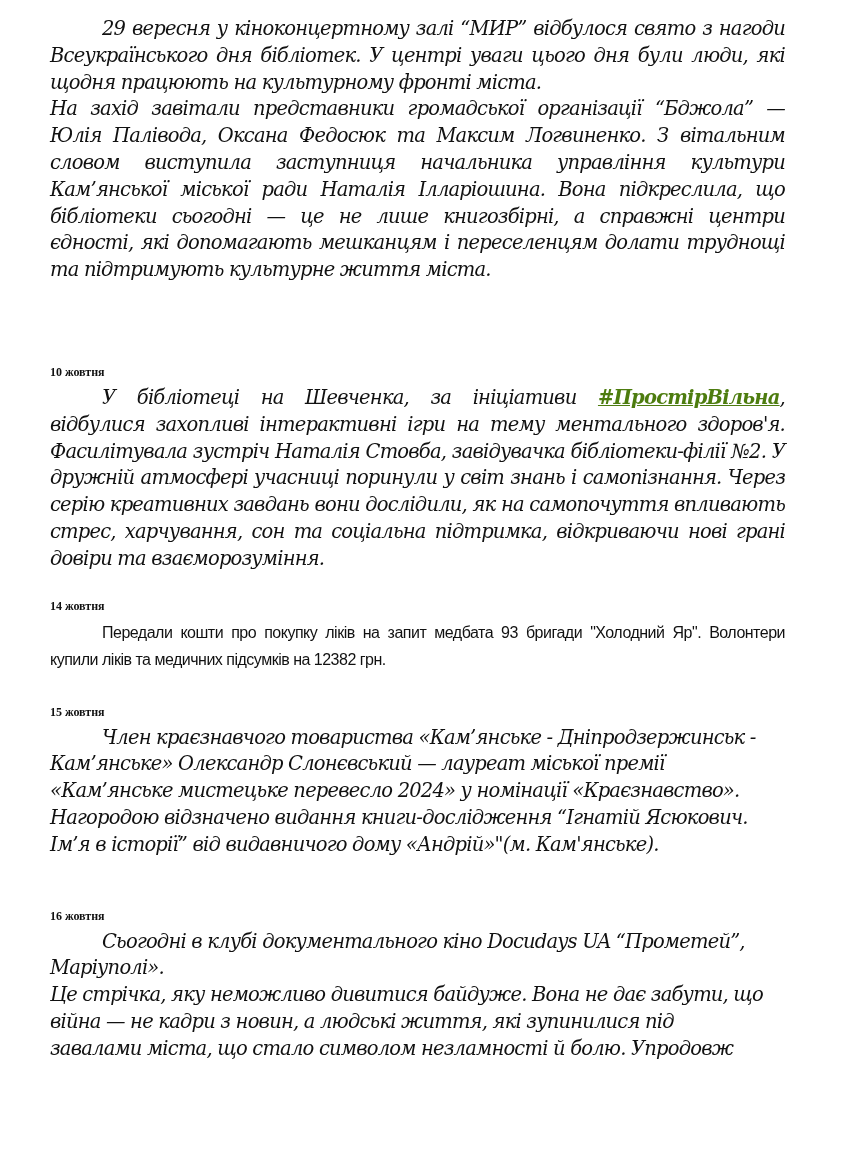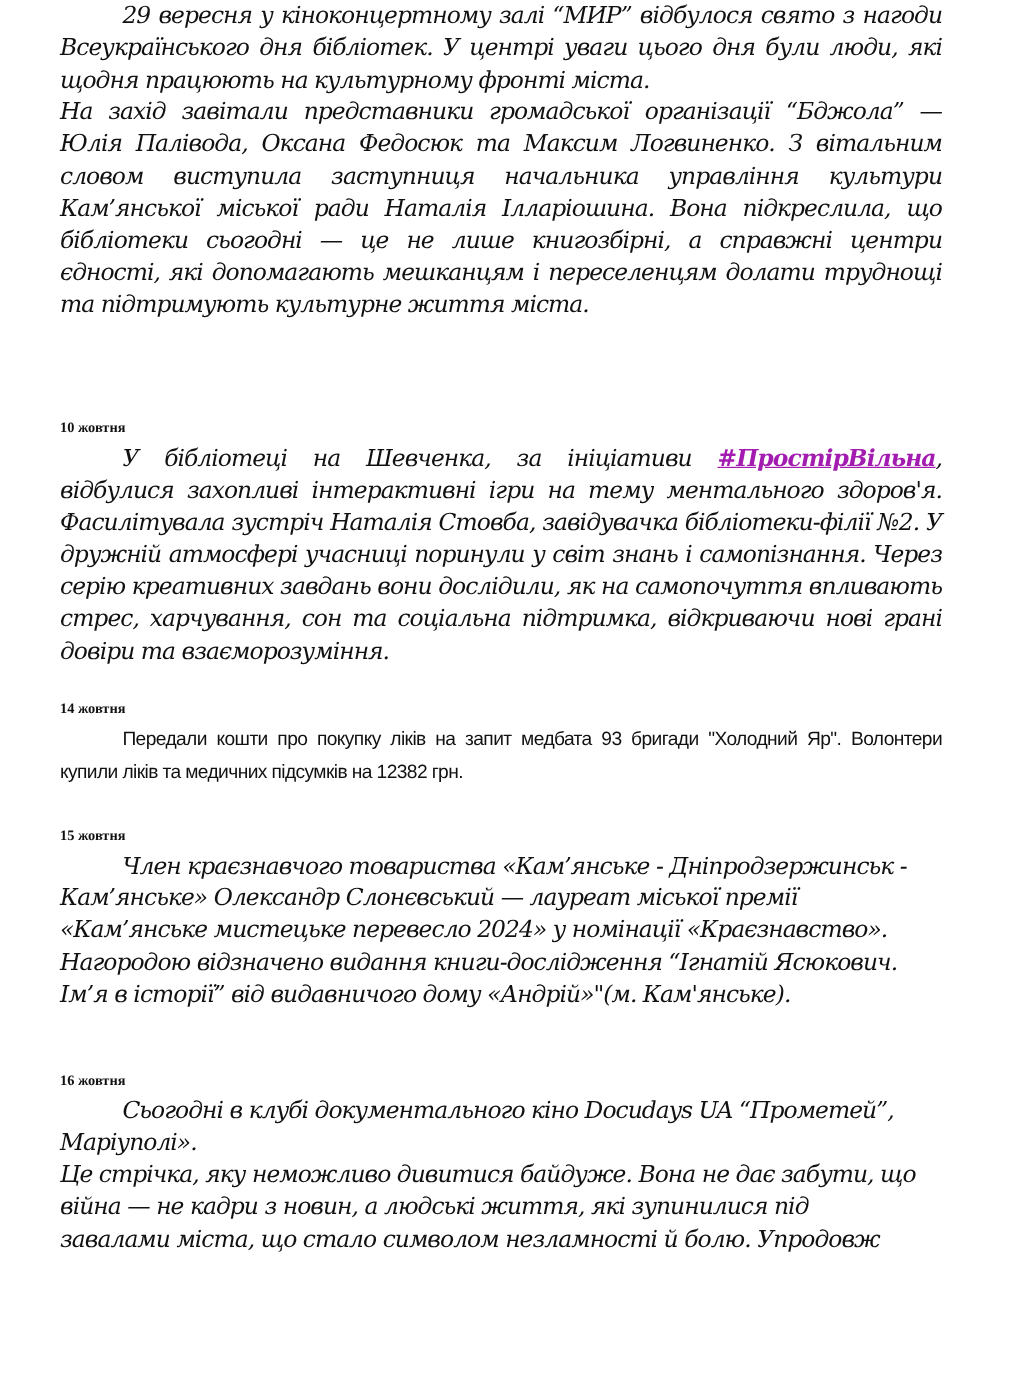--- a/index.html
+++ b/index.html
@@ -3,28 +3,28 @@
 <meta charset="utf-8">
 <style>
   html, body { margin: 0; padding: 0; background: #ffffff; }
   body { width: 851px; height: 1160px; overflow: hidden; position: relative; }
   .page { position: absolute; left: 50px; top: 0; width: 735px; color: #111; }
   .it { font-family: "DejaVu Serif", serif; font-style: italic; font-size: 19.5px; line-height: 26.8px; letter-spacing: -0.8px; text-align: justify; margin: 0; }
   .reg { font-family: "Liberation Sans", sans-serif; font-size: 16px; line-height: 27px; letter-spacing: -0.5px; text-align: justify; margin: 0; }
   .indent { text-indent: 52px; }
   .h { font-family: "Liberation Serif", serif; font-weight: bold; font-size: 12px; line-height: 26px; margin: 0; }
   .left { text-align: left; }
-  a.link { color: #a21caf; font-weight: bold; text-decoration: underline; }
+  a.link { color: #4d7c0f; font-weight: bold; text-decoration: underline; }
 </style>
 </head>
 <body>
 
 <div class="page">
 
-  <p class="it indent" style="margin-top:0;">29 вересня у кіноконцертному залі “МИР” відбулося свято з нагоди Всеукраїнського дня бібліотек. У центрі уваги цього дня були люди, які щодня працюють на культурному фронті міста.</p>
+  <p class="it indent" style="margin-top:16px;">29 вересня у кіноконцертному залі “МИР” відбулося свято з нагоди Всеукраїнського дня бібліотек. У центрі уваги цього дня були люди, які щодня працюють на культурному фронті міста.</p>
   <p class="it">На захід завітали представники громадської організації “Бджола” — Юлія Палівода, Оксана Федосюк та Максим Логвиненко. З вітальним словом виступила заступниця начальника управління культури Кам’янської міської ради Наталія Ілларіошина. Вона підкреслила, що бібліотеки сьогодні — це не лише книгозбірні, а справжні центри єдності, які допомагають мешканцям і переселенцям долати труднощі та підтримують культурне життя міста.</p>
 
   <div style="margin-top:75px;">
     <p class="h">10 жовтня</p>
     <p class="it indent"><span>У бібліотеці на Шевченка, за ініціативи </span><a class="link" href="#">#ПростірВільна</a><span>, відбулися захопливі інтерактивні ігри на тему ментального здоров'я. Фасилітувала зустріч Наталія Стовба, завідувачка бібліотеки-філії №2. У дружній атмосфері учасниці поринули у світ знань і самопізнання. Через серію креативних завдань вони дослідили, як на самопочуття впливають стрес, харчування, сон та соціальна підтримка, відкриваючи нові грані довіри та взаєморозуміння.</span></p>
   </div>
 
   <div style="margin-top:20px;">
     <p class="h">14 жовтня</p>
     <p class="reg indent">Передали кошти  про покупку ліків на запит медбата 93 бригади "Холодний Яр". Волонтери  купили ліків та медичних підсумків на 12382 грн.</p>

